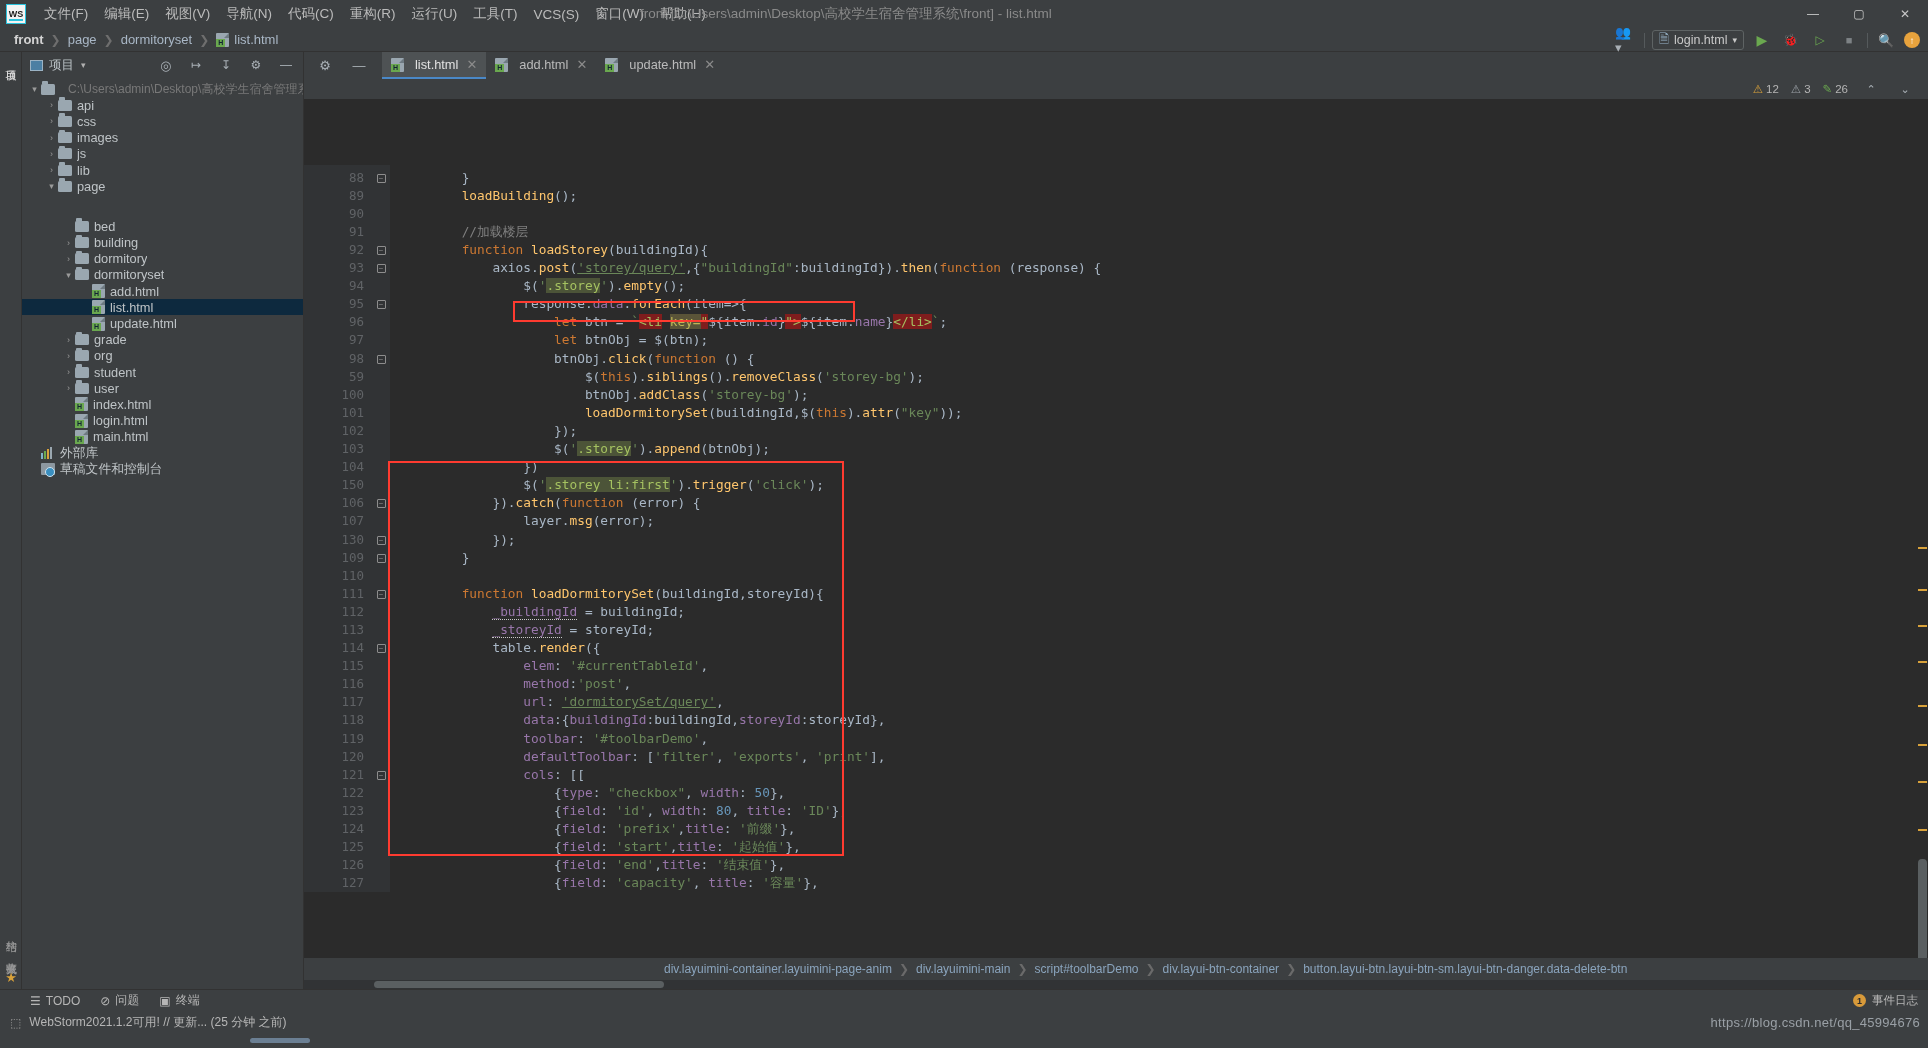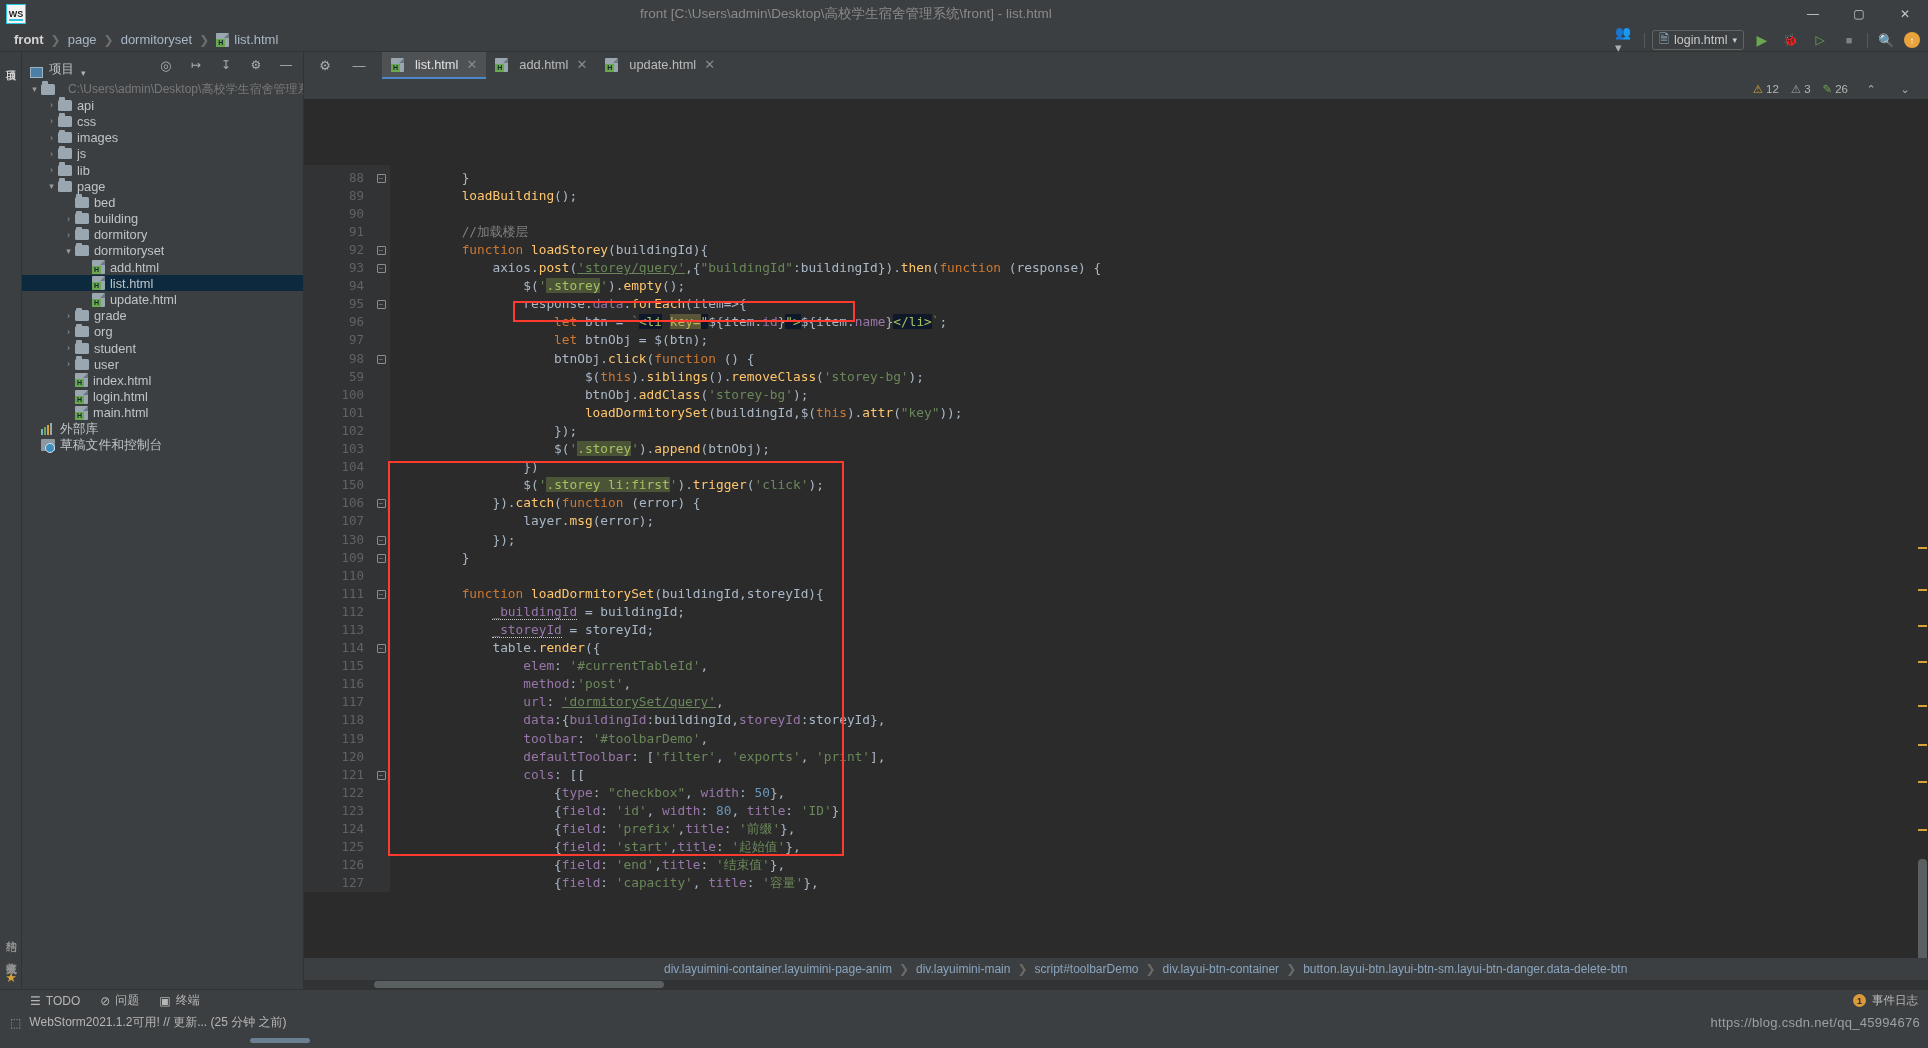--- a/index.html
+++ b/index.html
@@ -79,21 +79,21 @@
   .vtab.sel { color: #e0e0e0; }
   .strip-bottom { position:absolute; bottom: 4px; left:0; width:22px; display:flex; flex-direction:column; align-items:center; gap:10px; }
   .star { color: #d8a13a; font-size: 13px; }
 
   
   .project {
     width: 282px; background: #3c3f41; flex: none; display:flex; flex-direction: column;
     border-right: 1px solid #323232; min-width:0;
   }
   .panel-head {
-    height: 26px; display:flex; align-items:flex-end; padding-left: 8px; font-size: 12.5px; color: #b9c0c4;
+    height: 26px; display:flex; align-items:center; padding-left: 8px; font-size: 12.5px; color: #b9c0c4;
     position: relative; flex:none;
   }
   .panel-ico { width:13px;height:11px;border:1.5px solid #9bb3c4;background:#4b7fa3;margin-right:6px;flex:none;}
   .caret { font-size: 9px; color:#b0b0b0; margin-left: 7px; }
   .panel-head-icons { position:absolute; right:6px; top:3px; display:flex; gap:8px; align-items:center; }
   .tree { flex:1; overflow:hidden; padding-top: 3px; font-size: 12.8px; position: relative; }
   .tnode { height: 16.2px; display:flex; align-items:center; white-space:nowrap; color:#bfc4c7; }
   .tnode.sel { background: #0d293e; }
   .arrow { width: 13px; text-align:center; font-size:9px; color:#9a9a9a; flex:none; }
   .arrow.none { color: transparent; }
@@ -151,21 +151,21 @@
   .kw { color:#cc7832; }
   .fn { color:#ffc66d; }
   .str { color:#6a8759; }
   .num { color:#6897bb; }
   .pt { color:#a9b7c6; }
   .com { color:#808080; }
   .prop { color:#9876aa; }
   .meth { color:#ffc66d; }
   .fld { color:#9876aa; }
   .strhl { background:#4c5438; color:#a5c261; }
-  .taghl { background:#0f172a; color:#a5c261; }
+  .taghl { background:#7f1d1d; color:#a5c261; }
   .attrhl { background:#5a5438; color:#bfb758; }
   .ul { text-decoration: underline; text-decoration-color:#6a8759; }
   .sq { border-bottom: 1px dotted #c9c9c9; }
 
   
   .markers { width: 12px; background:#313335; flex:none; position:relative; }
   .mk { position:absolute; right:1px; width:9px; height:2px; }
   .vscroll { position:absolute; right:1px; top:330px; width:9px; height:130px; background:#5a5f61; border-radius:4px; }
 
   
@@ -199,20 +199,33 @@
   .footer-strip { height: 14px; background:#3c3f41; flex:none; position:relative; }
   .bluebar { position:absolute; left:250px; top:4px; width:60px; height:5px; background:#6b7f93; border-radius:3px;}
 </style>
 </head>
 <body>
 
 <div class="app">
 
   <div class="menubar">
     <div class="ws-logo">WS</div>
+    <div id="menu-items" style="display:flex;align-items:center;">
+        <div class="menu-item">文件(F)</div>
+        <div class="menu-item">编辑(E)</div>
+        <div class="menu-item">视图(V)</div>
+        <div class="menu-item">导航(N)</div>
+        <div class="menu-item">代码(C)</div>
+        <div class="menu-item">重构(R)</div>
+        <div class="menu-item">运行(U)</div>
+        <div class="menu-item">工具(T)</div>
+        <div class="menu-item">VCS(S)</div>
+        <div class="menu-item">窗口(W)</div>
+        <div class="menu-item">帮助(H)</div>
+      </div>
     <div class="win-title">front [C:\Users\admin\Desktop\高校学生宿舍管理系统\front] - list.html</div>
     <div class="win-buttons">
       <div class="win-btn">—</div>
       <div class="win-btn">▢</div>
       <div class="win-btn close">✕</div>
     </div>
   </div>
 
   <div class="navbar">
     <div id="nav-crumbs" style="display:flex;align-items:center;">
@@ -305,21 +318,21 @@
           <div class="tnode" style="padding-left: 23px;">
             <span class="arrow">›</span>
             <span class="folder"></span>
             <span class="tlabel">lib</span>
           </div>
           <div class="tnode" style="padding-left: 23px;">
             <span class="arrow">▾</span>
             <span class="folder"></span>
             <span class="tlabel">page</span>
           </div>
-          <div class="tnode" style="padding-left: 40px;">
+          <div class="tnode" style="padding-left: 40px; margin-top: 24px;">
             <span class="arrow none">›</span>
             <span class="folder"></span>
             <span class="tlabel">bed</span>
           </div>
           <div class="tnode" style="padding-left: 40px;">
             <span class="arrow">›</span>
             <span class="folder"></span>
             <span class="tlabel">building</span>
           </div>
           <div class="tnode" style="padding-left: 40px;">

